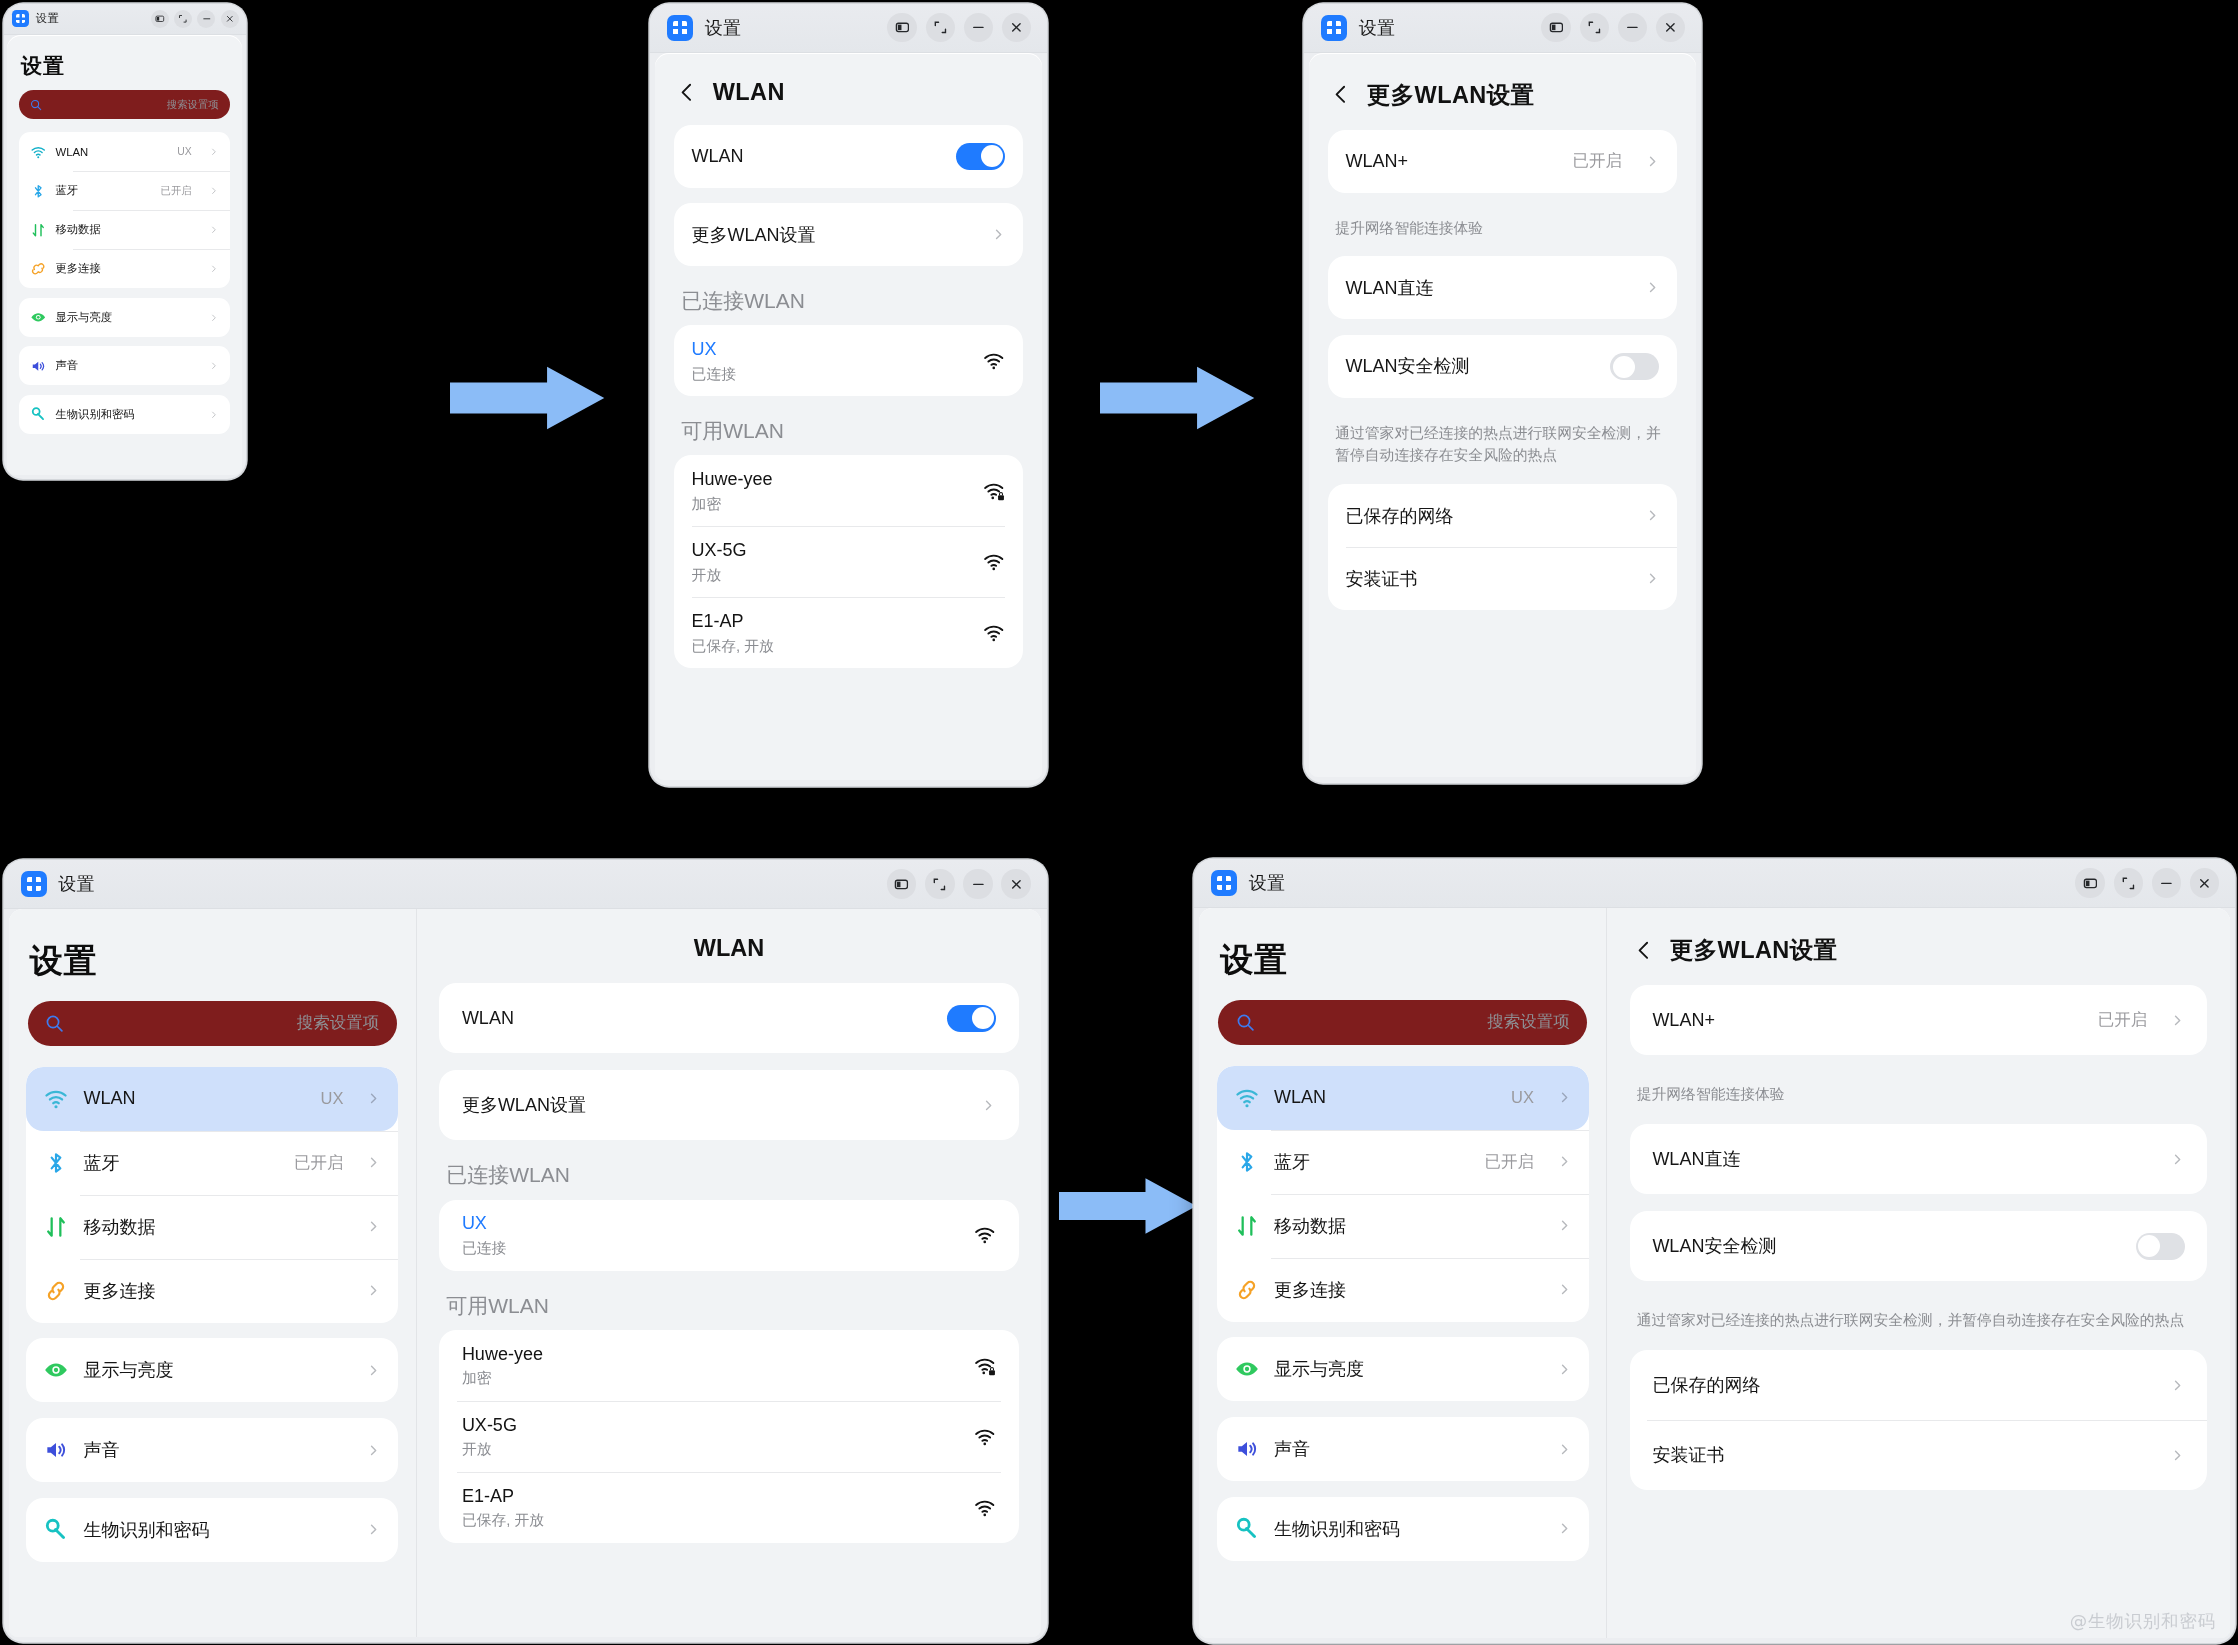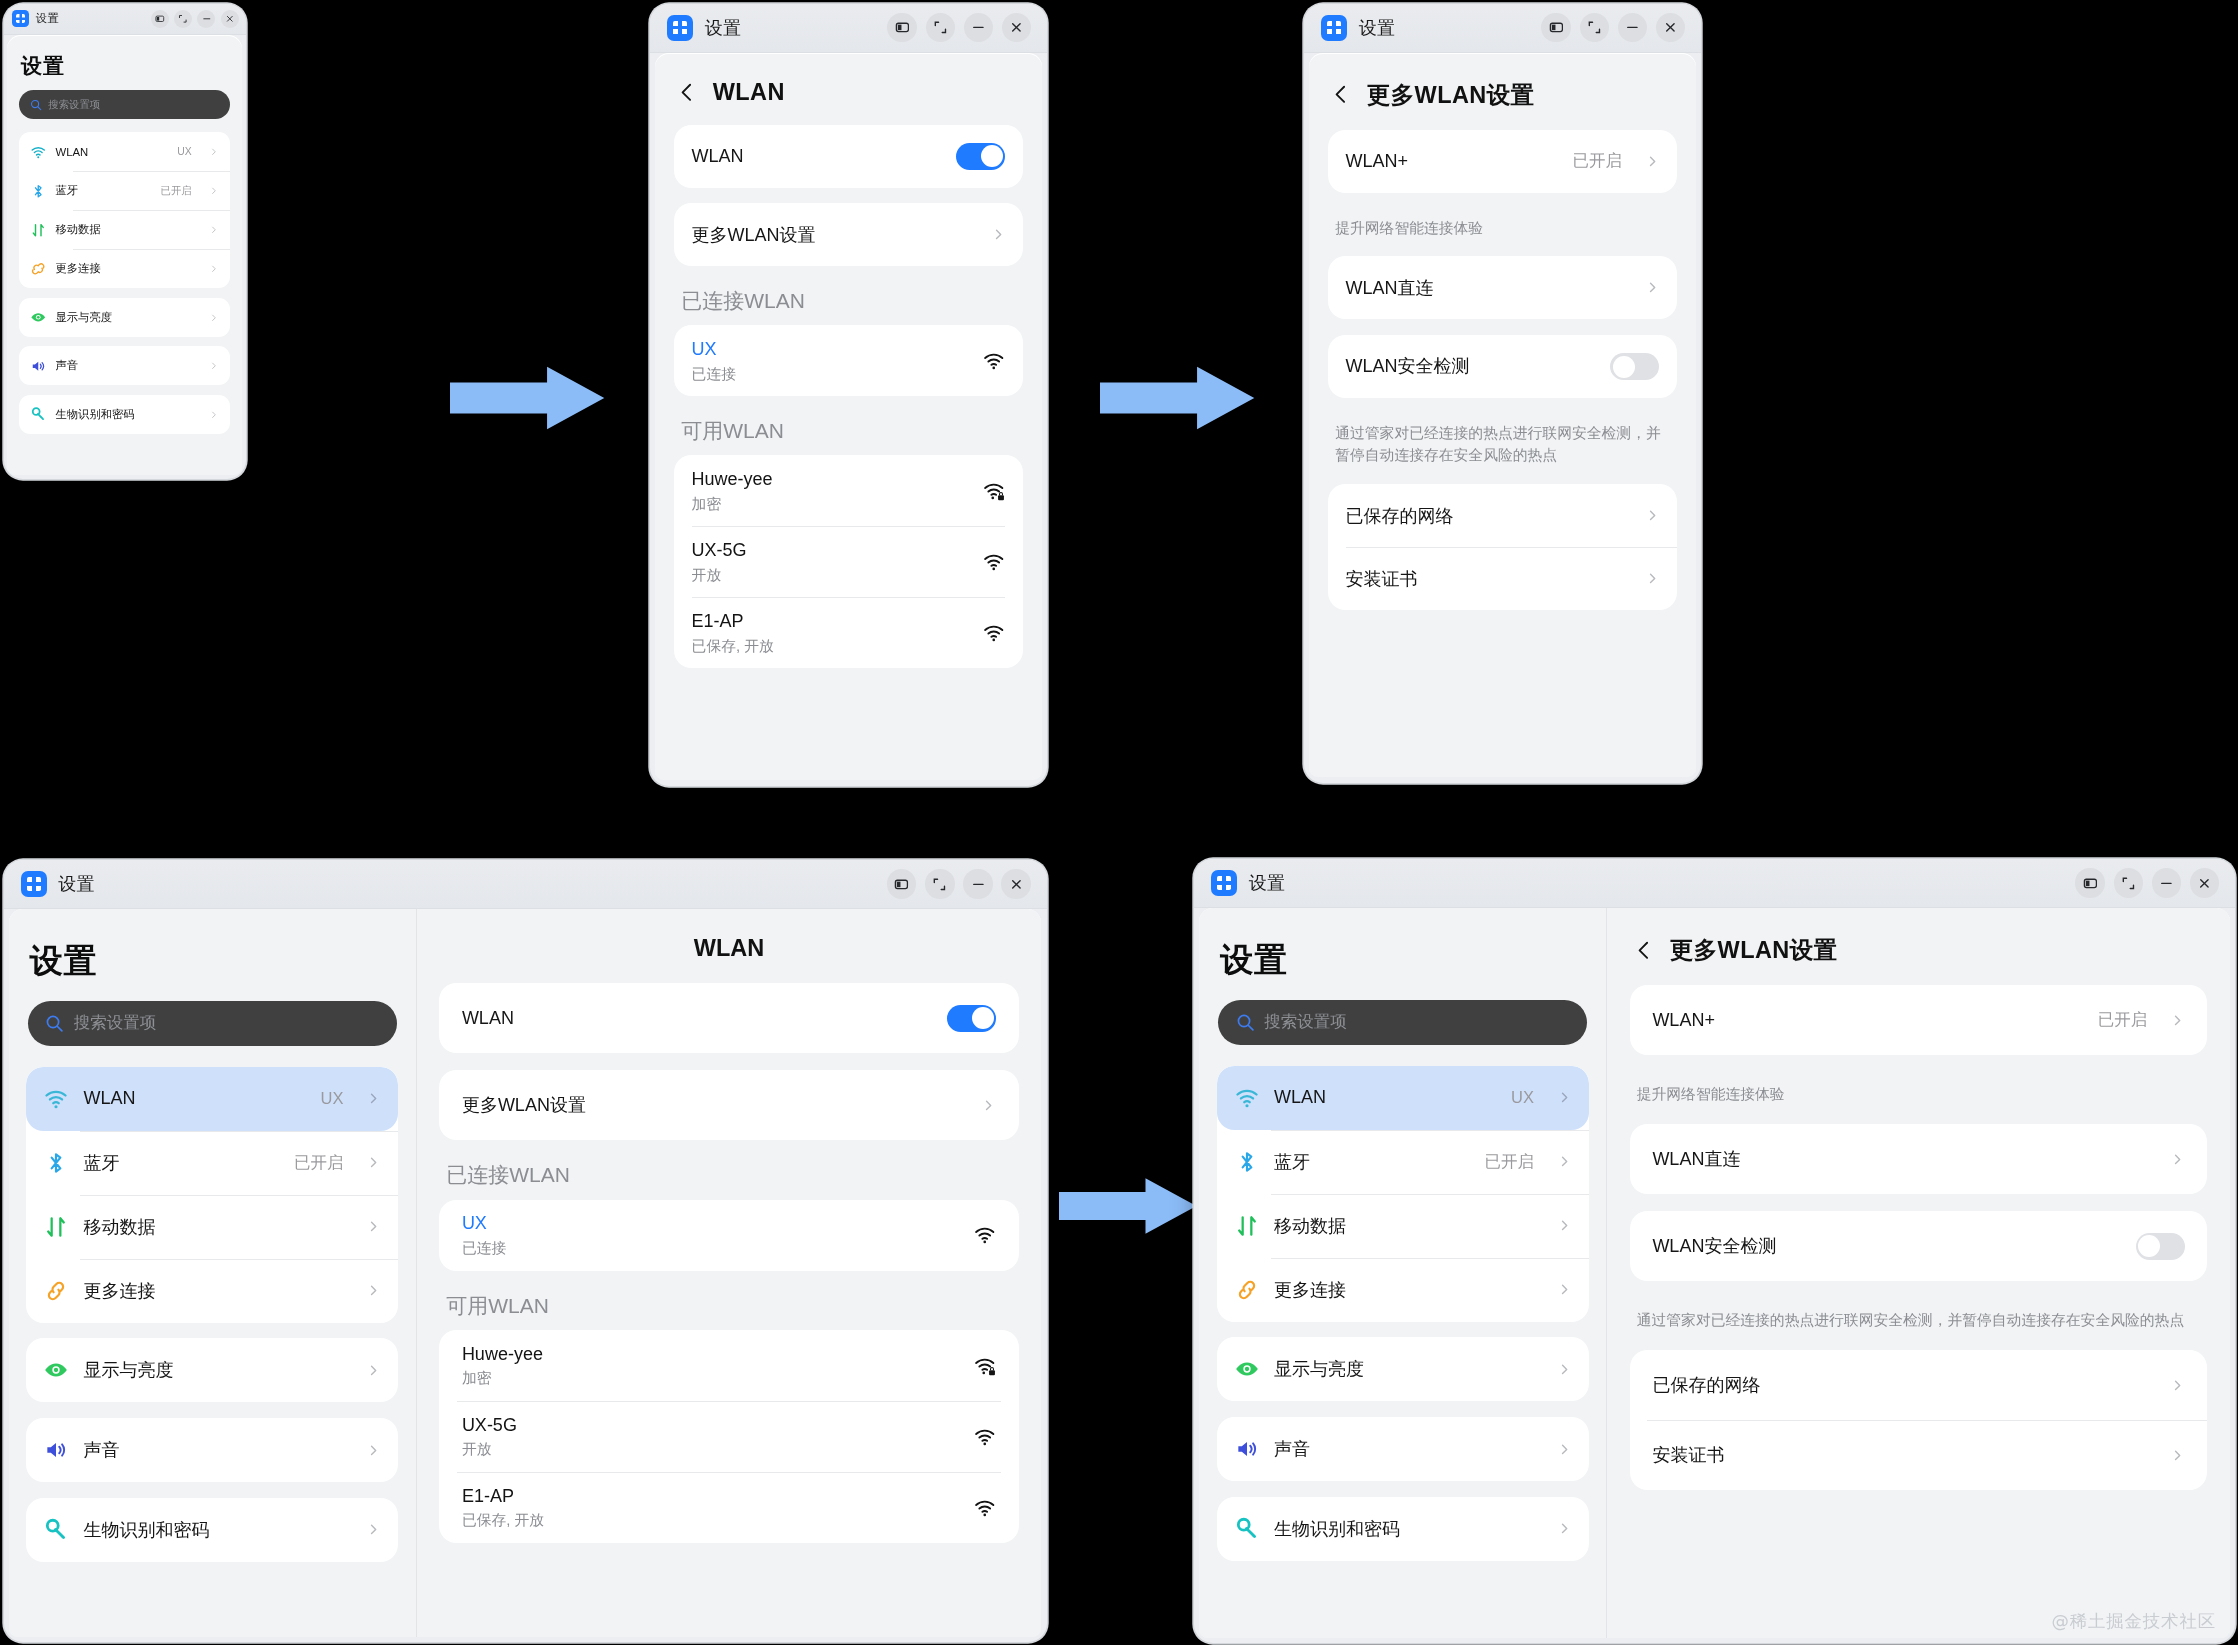--- a/index.html
+++ b/index.html
@@ -55,22 +55,22 @@
     border-radius:14px 14px 8.7px 8.7px;
     display:flex; overflow:hidden; min-height:0;
     box-shadow:inset 0 0.9px 0 #fff;
   }
 
   
   .col{ flex:1; display:flex; flex-direction:column; min-width:0; overflow:hidden; }
 
   .big-title{ font-size:33px; font-weight:700; color:#0d0d0d; padding:29.5px 21px 17.4px; letter-spacing:0.9px;}
   .search{
-    margin:0 19px 21px; height:45px; border-radius:22.6px; background:#404040;
-    display:flex; align-items:center; padding:0 17.4px; gap:9.6px;
+    margin:0 19px 21px; height:45px; border-radius:22.6px; background:#7f1d1d;
+    display:flex; align-items:center; padding:0 17.4px; gap:9.6px;justify-content:space-between;
   }
   .search .ph{ font-size:16.5px; color:#8e9095; }
 
   .card{
     background:#fff; border-radius:17.4px; margin:0 19px 15.6px;
     overflow:hidden;
   }
   .row{
     display:flex; align-items:center; min-height:63px; padding:0 17.4px; gap:14px;
     position:relative;
@@ -966,17 +966,17 @@
         </div>
         <div class="row noicon">
           <span class="lbl">安装证书</span>
           <span class="chev">
               <svg width="14.8" height="14.8" viewBox="0 0 16 16">
                 <path d="M6 3.5L10.5 8 6 12.5" fill="none" stroke="#b7b9bd" stroke-width="1.5" stroke-linecap="round" stroke-linejoin="round"></path>
               </svg>
             </span>
         </div>
       </div>
-      <div class="watermark">@稀土掘金技术社区</div>
+      <div class="watermark">@生物识别和密码</div>
     </div>
   </div>
 </div>
 
 
 </body></html>

